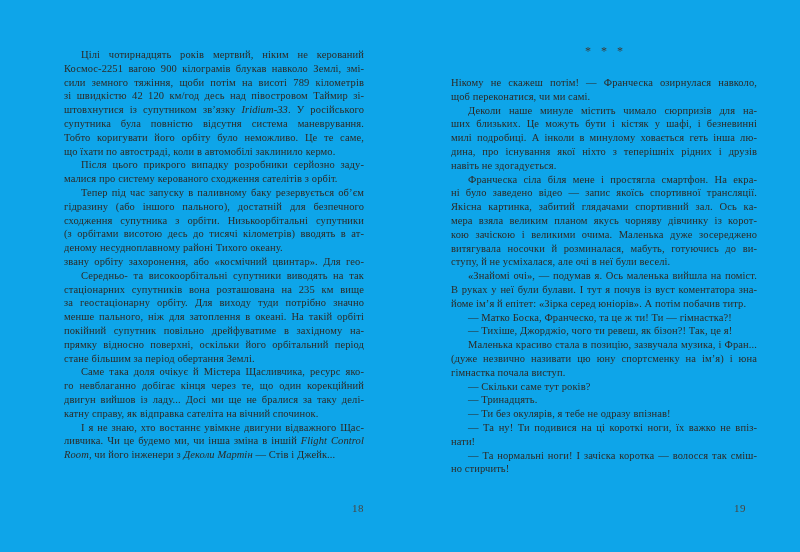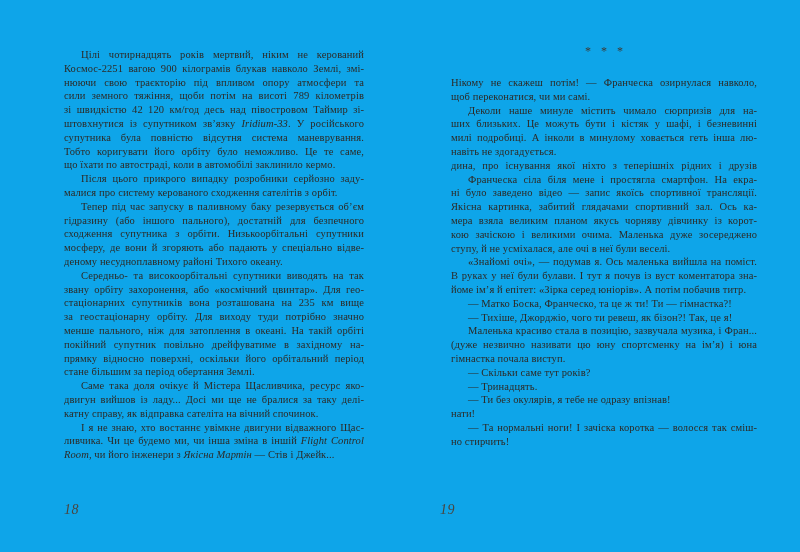--- a/index.html
+++ b/index.html
@@ -38,90 +38,91 @@
     height: 32px;
     line-height: 14px;
     text-align: center;
     font-size: 12px;
     word-spacing: 7px;
     color: #3d3a36;
   }
   .pageno {
     position: absolute;
     top: 502px;
-    font-size: 14px;
-    font-style: italic;
+    font-size: 11px;
     letter-spacing: 0.5px;
     color: #4a453f;
-    text-align: left;
+    text-align: right;
   }
   .pageno-left  { left: 64px;  width: 300px; }
   .pageno-right { left: 440px; width: 306px; }
 </style>
 </head>
 <body>
 
 <div class="spread">
   <div class="page page-left">
       <div class="line first">Цілі чотирнадцять років мертвий, ніким не керований</div>
       <div class="line">Космос-2251 вагою 900 кілограмів блукав навколо Землі, змі-</div>
-      <div class="line">нюючи свою траєкторію під впливом опору атмосфери та</div>
       <div class="line">сили земного тяжіння, щоби потім на висоті 789 кілометрів</div>
       <div class="line">зі швидкістю 42 120 км/год десь над півостровом Таймир зі-</div>
       <div class="line">штовхнутися із супутником зв’язку <span class="italic">Iridium-33</span>. У російського</div>
       <div class="line">супутника була повністю відсутня система маневрування.</div>
       <div class="line">Тобто коригувати його орбіту було неможливо. Це те саме,</div>
       <div class="line last">що їхати по автостраді, коли в автомобілі заклинило кермо.</div>
       <div class="line first">Після цього прикрого випадку розробники серйозно заду-</div>
       <div class="line last">малися про систему керованого сходження сателітів з орбіт.</div>
       <div class="line first">Тепер під час запуску в паливному баку резервується об’єм</div>
       <div class="line">гідразину (або іншого пального), достатній для безпечного</div>
       <div class="line">сходження супутника з орбіти. Низькоорбітальні супутники</div>
-      <div class="line">мосферу, де вони й згоряють або падають у спеціально відве-</div>
+      <div class="line">(з орбітами висотою десь до тисячі кілометрів) вводять в ат-</div>
       <div class="line last">деному несудноплавному районі Тихого океану.</div>
+      <div class="line">звану орбіту захоронення, або «космічний цвинтар». Для гео-</div>
       <div class="line first">Середньо- та високоорбітальні супутники виводять на так</div>
-      <div class="line">звану орбіту захоронення, або «космічний цвинтар». Для гео-</div>
       <div class="line">стаціонарних супутників вона розташована на 235 км вище</div>
       <div class="line">за геостаціонарну орбіту. Для виходу туди потрібно значно</div>
       <div class="line">менше пального, ніж для затоплення в океані. На такій орбіті</div>
       <div class="line">покійний супутник повільно дрейфуватиме в західному на-</div>
       <div class="line">прямку відносно поверхні, оскільки його орбітальний період</div>
       <div class="line last">стане більшим за період обертання Землі.</div>
       <div class="line first">Саме така доля очікує й Містера Щасливчика, ресурс яко-</div>
+      <div class="line">го невблаганно добігає кінця через те, що один корекційний</div>
       <div class="line">двигун вийшов із ладу... Досі ми ще не бралися за таку делі-</div>
       <div class="line last">катну справу, як відправка сателіта на вічний спочинок.</div>
       <div class="line first">І я не знаю, хто востаннє увімкне двигуни відважного Щас-</div>
       <div class="line">ливчика. Чи це будемо ми, чи інша зміна в іншій <span class="italic">Flight Control</span></div>
-      <div class="line last"><span class="italic">Room</span>, чи його інженери з <span class="italic">Якісна Мартін</span> — Стів і Джейк...</div>
+      <div class="line last"><span class="italic">Room</span>, чи його інженери з <span class="italic">Деколи Мартін</span> — Стів і Джейк...</div>
     </div>
   <div class="page page-right">
       <div class="separator">* * *</div>
       <div class="line">Нікому не скажеш потім! — Франческа озирнулася навколо,</div>
       <div class="line last">щоб переконатися, чи ми самі.</div>
       <div class="line first">Деколи наше минуле містить чимало сюрпризів для на-</div>
       <div class="line">ших близьких. Це можуть бути і кістяк у шафі, і безневинні</div>
       <div class="line">милі подробиці. А інколи в минулому ховається геть інша лю-</div>
+      <div class="line">дина, про існування якої ніхто з теперішніх рідних і друзів</div>
       <div class="line last">навіть не здогадується.</div>
-      <div class="line">дина, про існування якої ніхто з теперішніх рідних і друзів</div>
       <div class="line first">Франческа сіла біля мене і простягла смартфон. На екра-</div>
       <div class="line">ні було заведено відео — запис якоїсь спортивної трансляції.</div>
       <div class="line">Якісна картинка, забитий глядачами спортивний зал. Ось ка-</div>
       <div class="line">мера взяла великим планом якусь чорняву дівчинку із корот-</div>
       <div class="line">кою зачіскою і великими очима. Маленька дуже зосереджено</div>
+      <div class="line">витягувала носочки й розминалася, мабуть, готуючись до ви-</div>
       <div class="line last">ступу, й не усміхалася, але очі в неї були веселі.</div>
       <div class="line first">«Знайомі очі», — подумав я. Ось маленька вийшла на поміст.</div>
       <div class="line">В руках у неї були булави. І тут я почув із вуст коментатора зна-</div>
       <div class="line last">йоме ім’я й епітет: «Зірка серед юніорів». А потім побачив титр.</div>
       <div class="line first last">— Матко Боска, Франческо, та це ж ти! Ти — гімнастка?!</div>
       <div class="line first last">— Тихіше, Джорджіо, чого ти ревеш, як бізон?! Так, це я!</div>
       <div class="line first">Маленька красиво стала в позицію, зазвучала музика, і Фран...</div>
       <div class="line">(дуже незвично називати цю юну спортсменку на ім’я) і юна</div>
       <div class="line last">гімнастка почала виступ.</div>
       <div class="line first last">— Скільки саме тут років?</div>
       <div class="line first last">— Тринадцять.</div>
       <div class="line first last">— Ти без окулярів, я тебе не одразу впізнав!</div>
+      <div class="line first">— Та ну! Ти подивися на ці короткі ноги, їх важко не впіз-</div>
       <div class="line last">нати!</div>
       <div class="line first">— Та нормальні ноги! І зачіска коротка — волосся так сміш-</div>
       <div class="line last">но стирчить!</div>
     </div>
   <div class="pageno pageno-left">18</div>
   <div class="pageno pageno-right">19</div>
 </div>
 
 </body></html>

